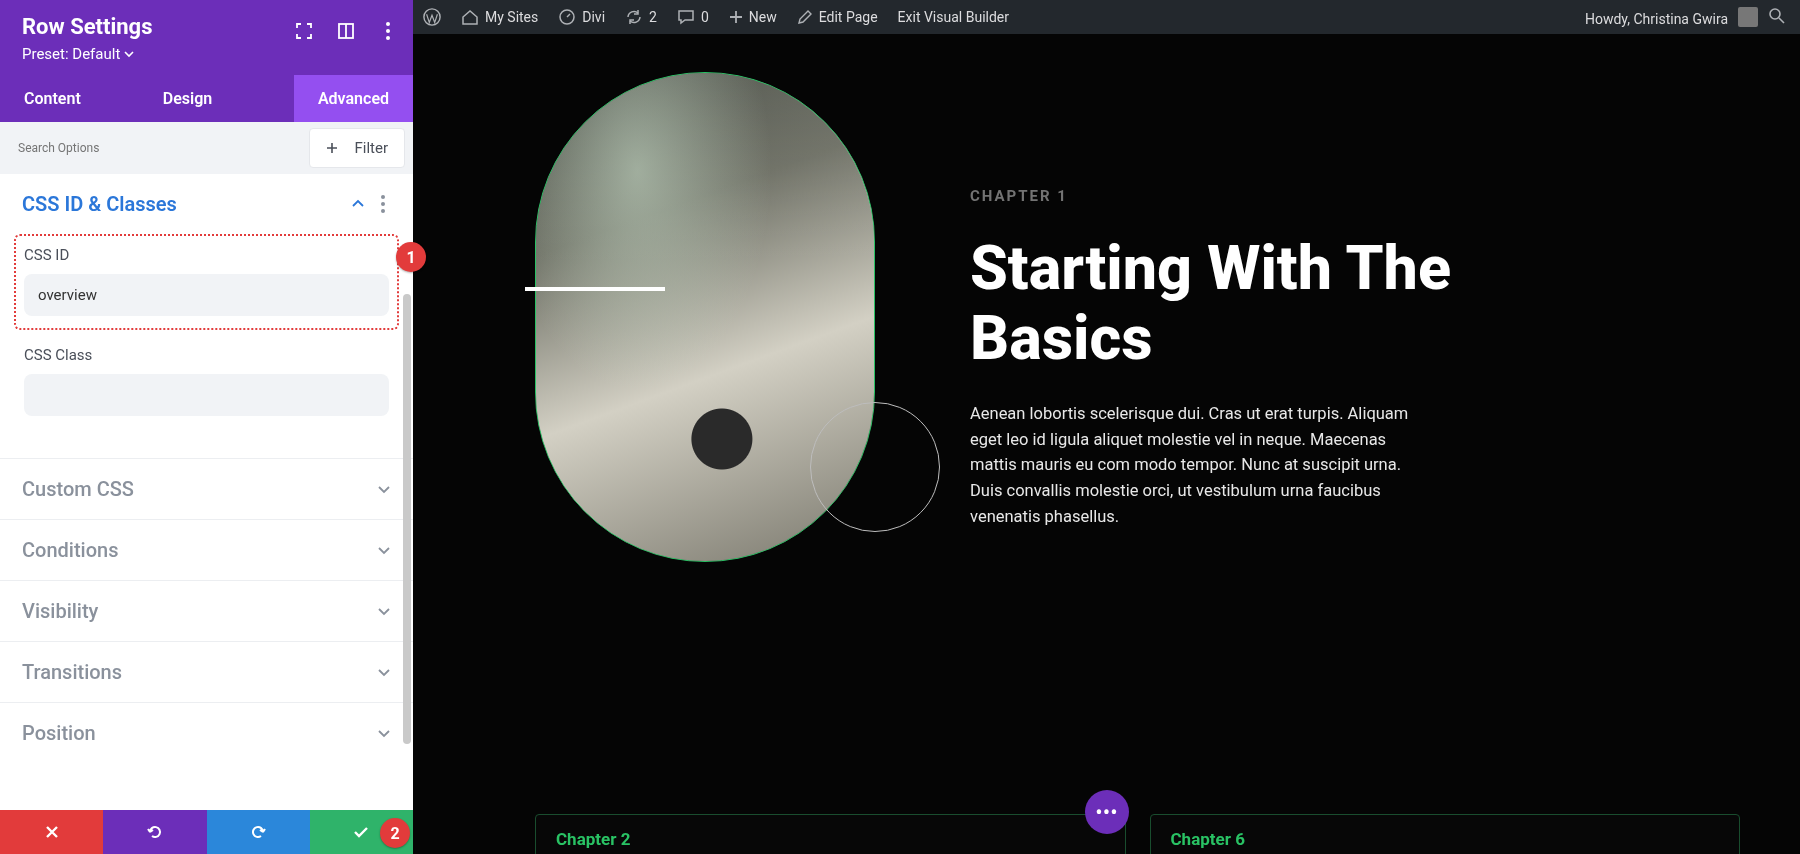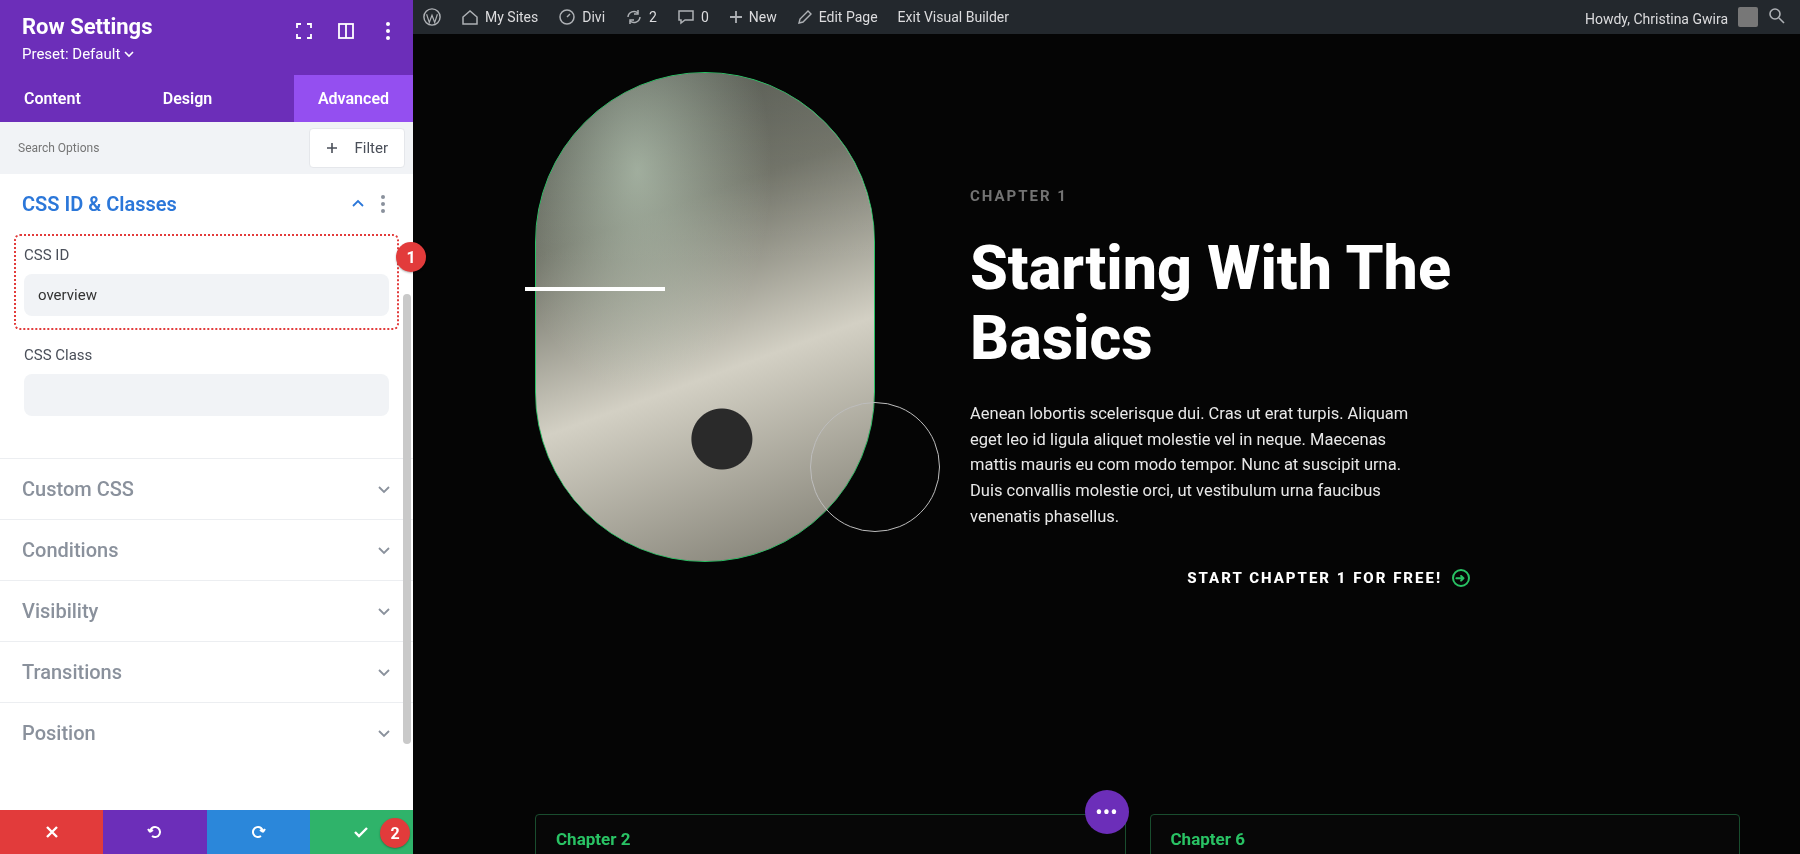--- a/index.html
+++ b/index.html
@@ -314,24 +314,20 @@
       <div class="capsule">
           <div class="cap-inner"></div>
         </div>
       <div class="hline"></div>
       <div class="ring"></div>
     </div>
     <div class="copy">
       <div class="eyebrow">CHAPTER 1</div>
       <div class="headline">Starting With The Basics</div>
       <div class="para">Aenean lobortis scelerisque dui. Cras ut erat turpis. Aliquam eget leo id ligula aliquet molestie vel in neque. Maecenas mattis mauris eu com modo tempor. Nunc at suscipit urna. Duis convallis molestie orci, ut vestibulum urna faucibus venenatis phasellus.</div>
-      <div class="cta">
-        <span>START CHAPTER 1 FOR FREE!</span>
-        <span class="arrow">➜</span>
-      </div>
     </div>
   </div>
 
   <div class="cards">
     <div class="card">Chapter 2</div>
     <div class="card">Chapter 6</div>
   </div>
 
   <div class="fab">
     <span>•••</span>

